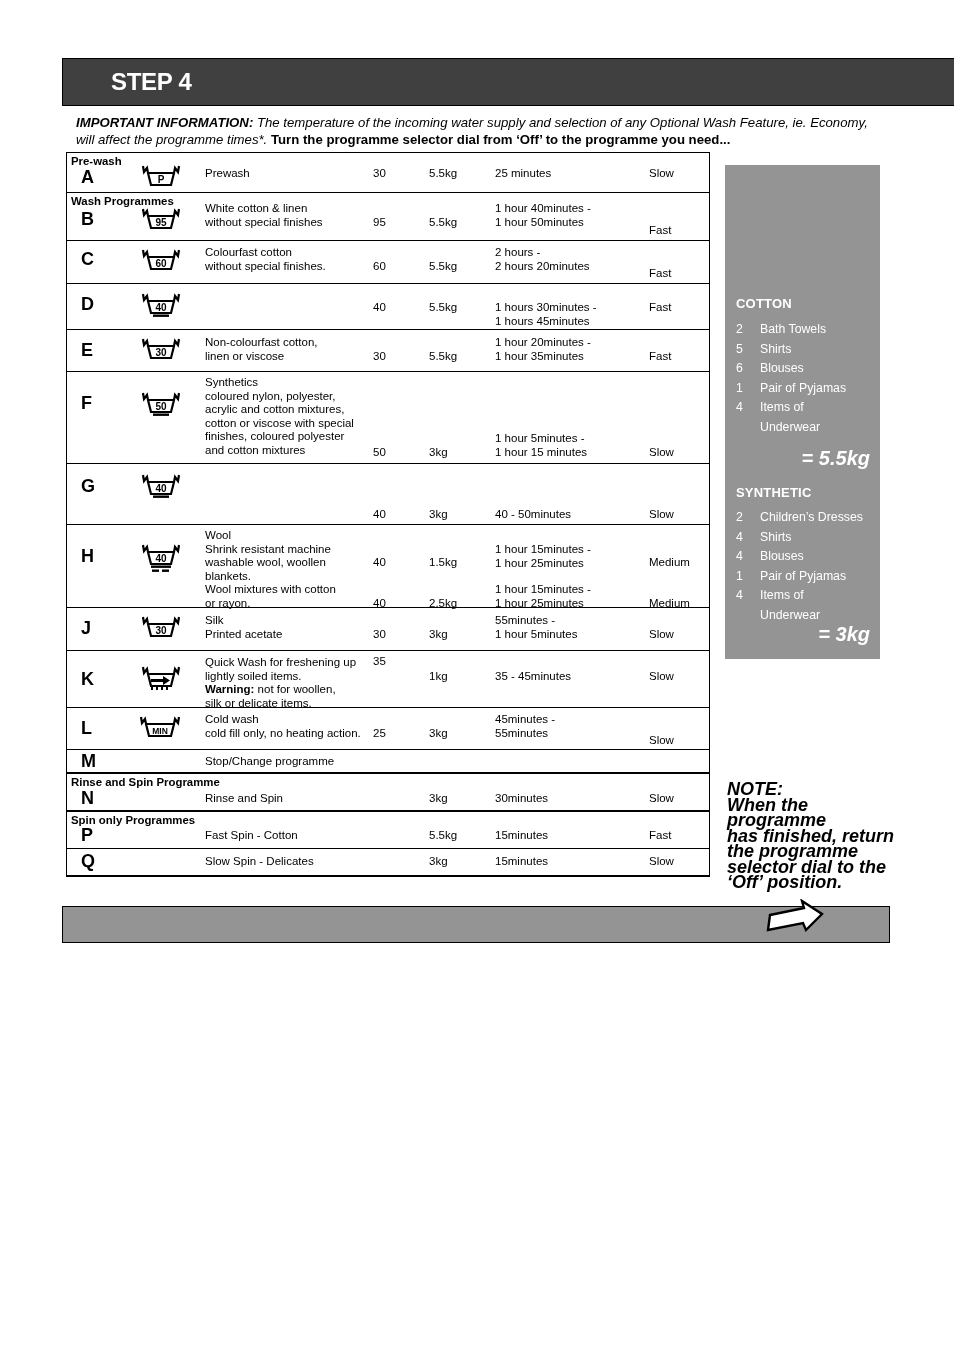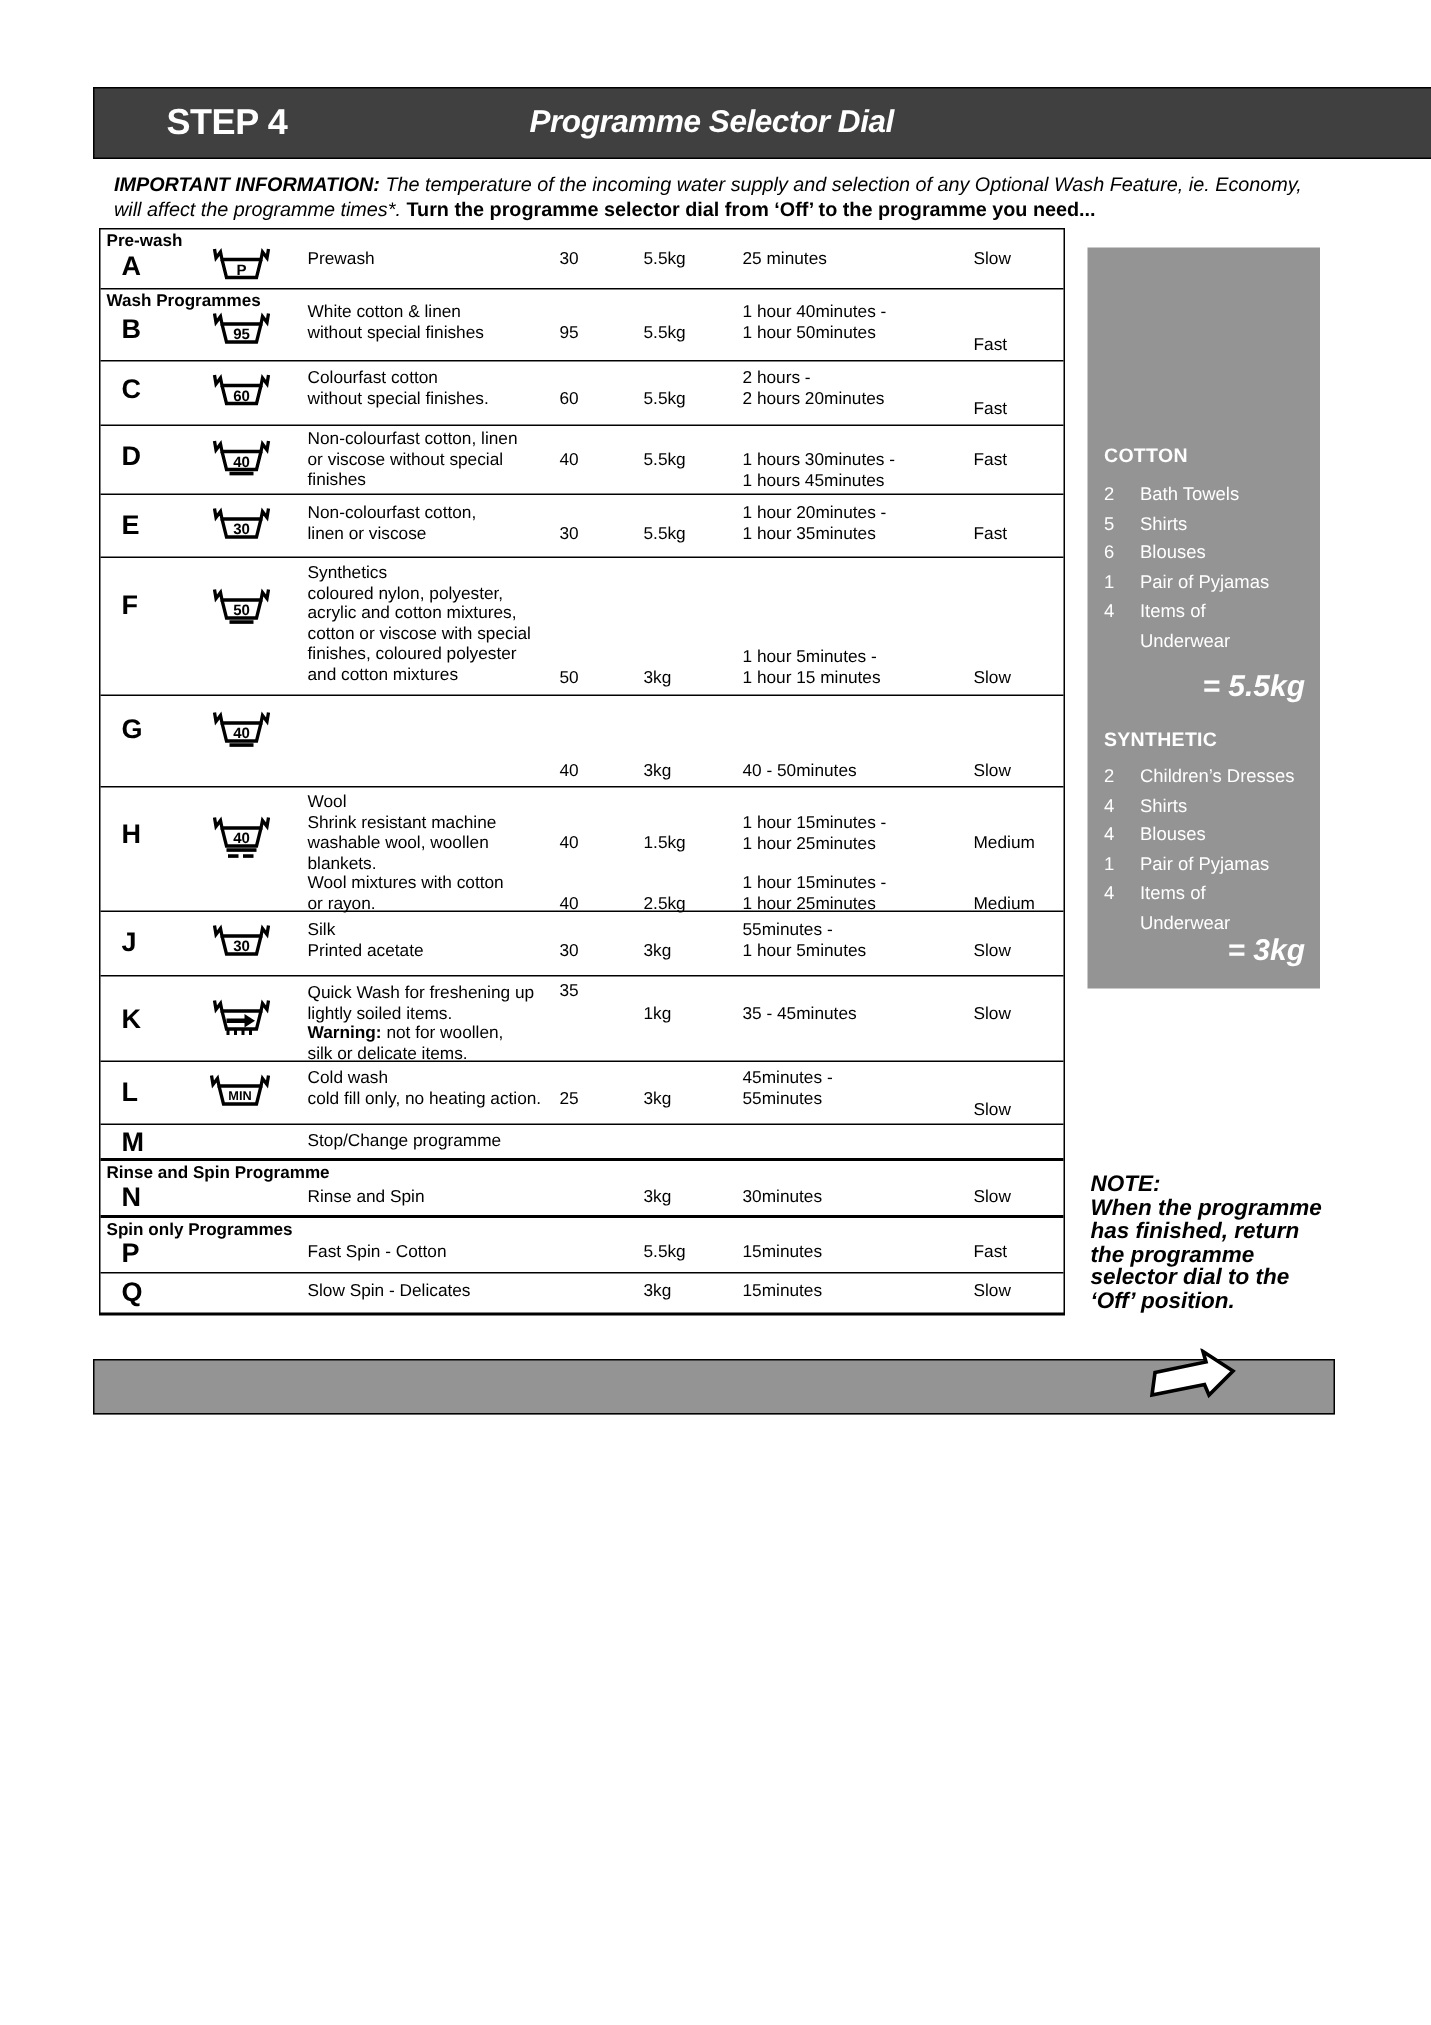--- a/index.html
+++ b/index.html
@@ -192,21 +192,21 @@
     font-style: italic;
     white-space: nowrap;
   }
 
   
   .note {
     position: absolute;
     left: 727px;
     top: 782px;
     width: 170px;
-    font-size: 15px;
+    font-size: 18px;
     line-height: 15.5px;
     font-weight: bold;
     font-style: italic;
     white-space: pre-line;
   }
 
   
   .footer-bar {
     position: absolute;
     left: 62px;
@@ -225,21 +225,20 @@
     height: 36px;
   }
 </style>
 </head>
 <body>
 
 <div class="page">
 
   <div class="step-bar">
     <div class="step-label">STEP 4</div>
-    <div class="step-title">Programme Selector Dial</div>
   </div>
 
   <div class="important">
     <span class="lead">IMPORTANT INFORMATION:</span><span class="norm"> The temperature of the incoming water supply and selection of any Optional Wash Feature, ie. Economy, will affect the programme times*. </span><span class="strong2">Turn the programme selector dial from ‘Off’ to the programme you need...</span>
   </div>
 
   <div class="wash-table">
 
 
     <div class="trow" style="height:40px;">
@@ -299,23 +298,20 @@
     <div class="trow" style="height:46px;">
       <div class="letter" style="top:10px;">D</div>
       <div class="tub" style="left:72px; top:7px;">
         <svg viewBox="0 0 44 30" width="44" height="30">
           <path d="M4 3 L5 9 L8 5 L9 10 L35 10 L36 5 L39 9 L40 3" fill="none" stroke="#000" stroke-width="2.2"></path>
           <path d="M9 10 L12 22 L32 22 L35 10" fill="none" stroke="#000" stroke-width="2.2"></path>
           <text x="22" y="20" font-family="'Liberation Sans',sans-serif" font-size="10" font-weight="bold" text-anchor="middle" fill="#000">40</text>
           <rect x="14" y="23.5" width="16" height="2.4" fill="#000"></rect>
         </svg>
       </div>
-      <div class="cell c-fab" style="top:3px; white-space:pre-line;">Non-colourfast cotton, linen
-or viscose without special
-finishes</div>
       <div class="cell c-temp" style="top:17px;">40</div>
       <div class="cell c-load" style="top:17px;">5.5kg</div>
       <div class="cell c-time" style="top:17px; white-space:pre-line;">1 hours 30minutes -
 1 hours 45minutes</div>
       <div class="cell c-spin" style="top:17px;">Fast</div>
     </div>
 
     <div class="trow" style="height:42px;">
       <div class="letter" style="top:10px;">E</div>
       <div class="tub" style="left:72px; top:6px;">

